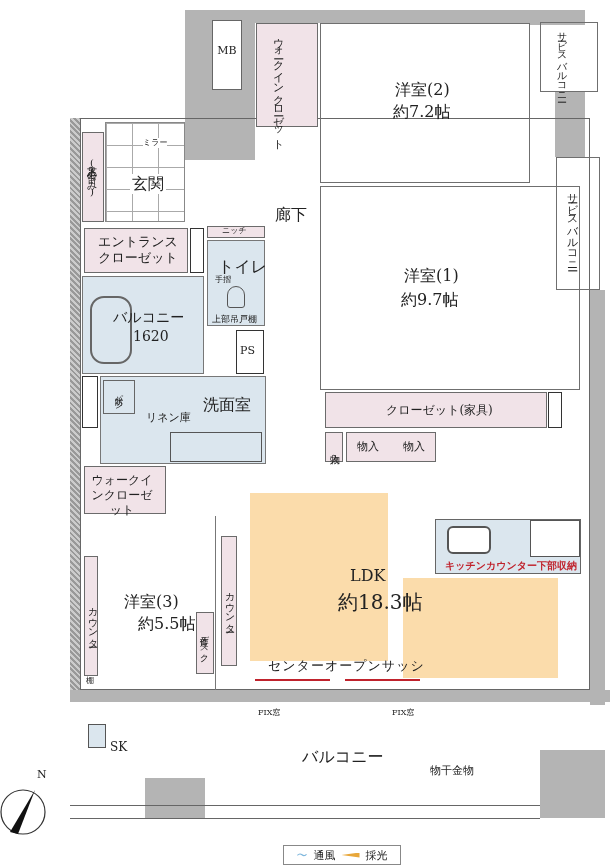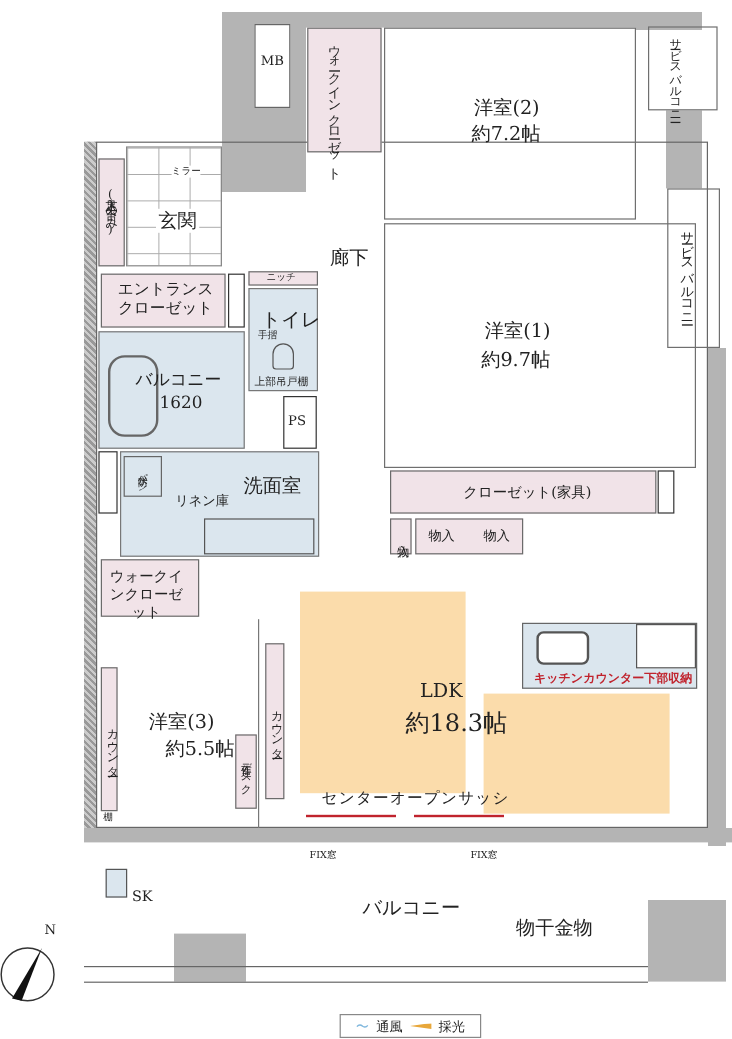--- a/index.html
+++ b/index.html
@@ -132,21 +132,21 @@
 <div class="lbl" style="left:268px;top:658px;font-size:13px;letter-spacing:1px;">センターオープンサッシ</div>
 <div class="abs" style="left:255px;top:679px;width:75px;height:2px;background:#c0232d;"></div>
 <div class="abs" style="left:345px;top:679px;width:75px;height:2px;background:#c0232d;"></div>
 <div class="lbl xs" style="left:258px;top:708px;">FIX窓</div>
 <div class="lbl xs" style="left:392px;top:708px;">FIX窓</div>
 
 <div class="abs" style="left:70px;top:702px;width:470px;height:78px;"></div>
 <div class="abs blue" style="left:88px;top:724px;width:18px;height:24px;border:1.5px solid #555;"></div>
 <div class="lbl sm" style="left:110px;top:730px;font-size:12px;margin-top:10px;">SK</div>
 <div class="lbl big" style="left:302px;top:747px;">バルコニー</div>
-<div class="lbl sm" style="left:430px;top:764px;font-size:16px;font-family:Liberation Mono, monospace;">物干金物</div>
+<div class="lbl sm" style="left:430px;top:764px;font-size:11px;">物干金物</div>
 <div class="abs" style="left:70px;top:805px;width:470px;height:14px;border-top:1.5px solid #666;border-bottom:1.5px solid #666;"></div>
 
 <svg width="610" height="866">
   <g>
     <circle cx="23" cy="812" r="22" fill="#fff" stroke="#333" stroke-width="1.2"></circle>
     <polygon points="35,790 10,832 18,834" fill="#111"></polygon>
   </g>
 </svg>
 <div class="lbl sm" style="left:37px;top:768px;">N</div>
 

